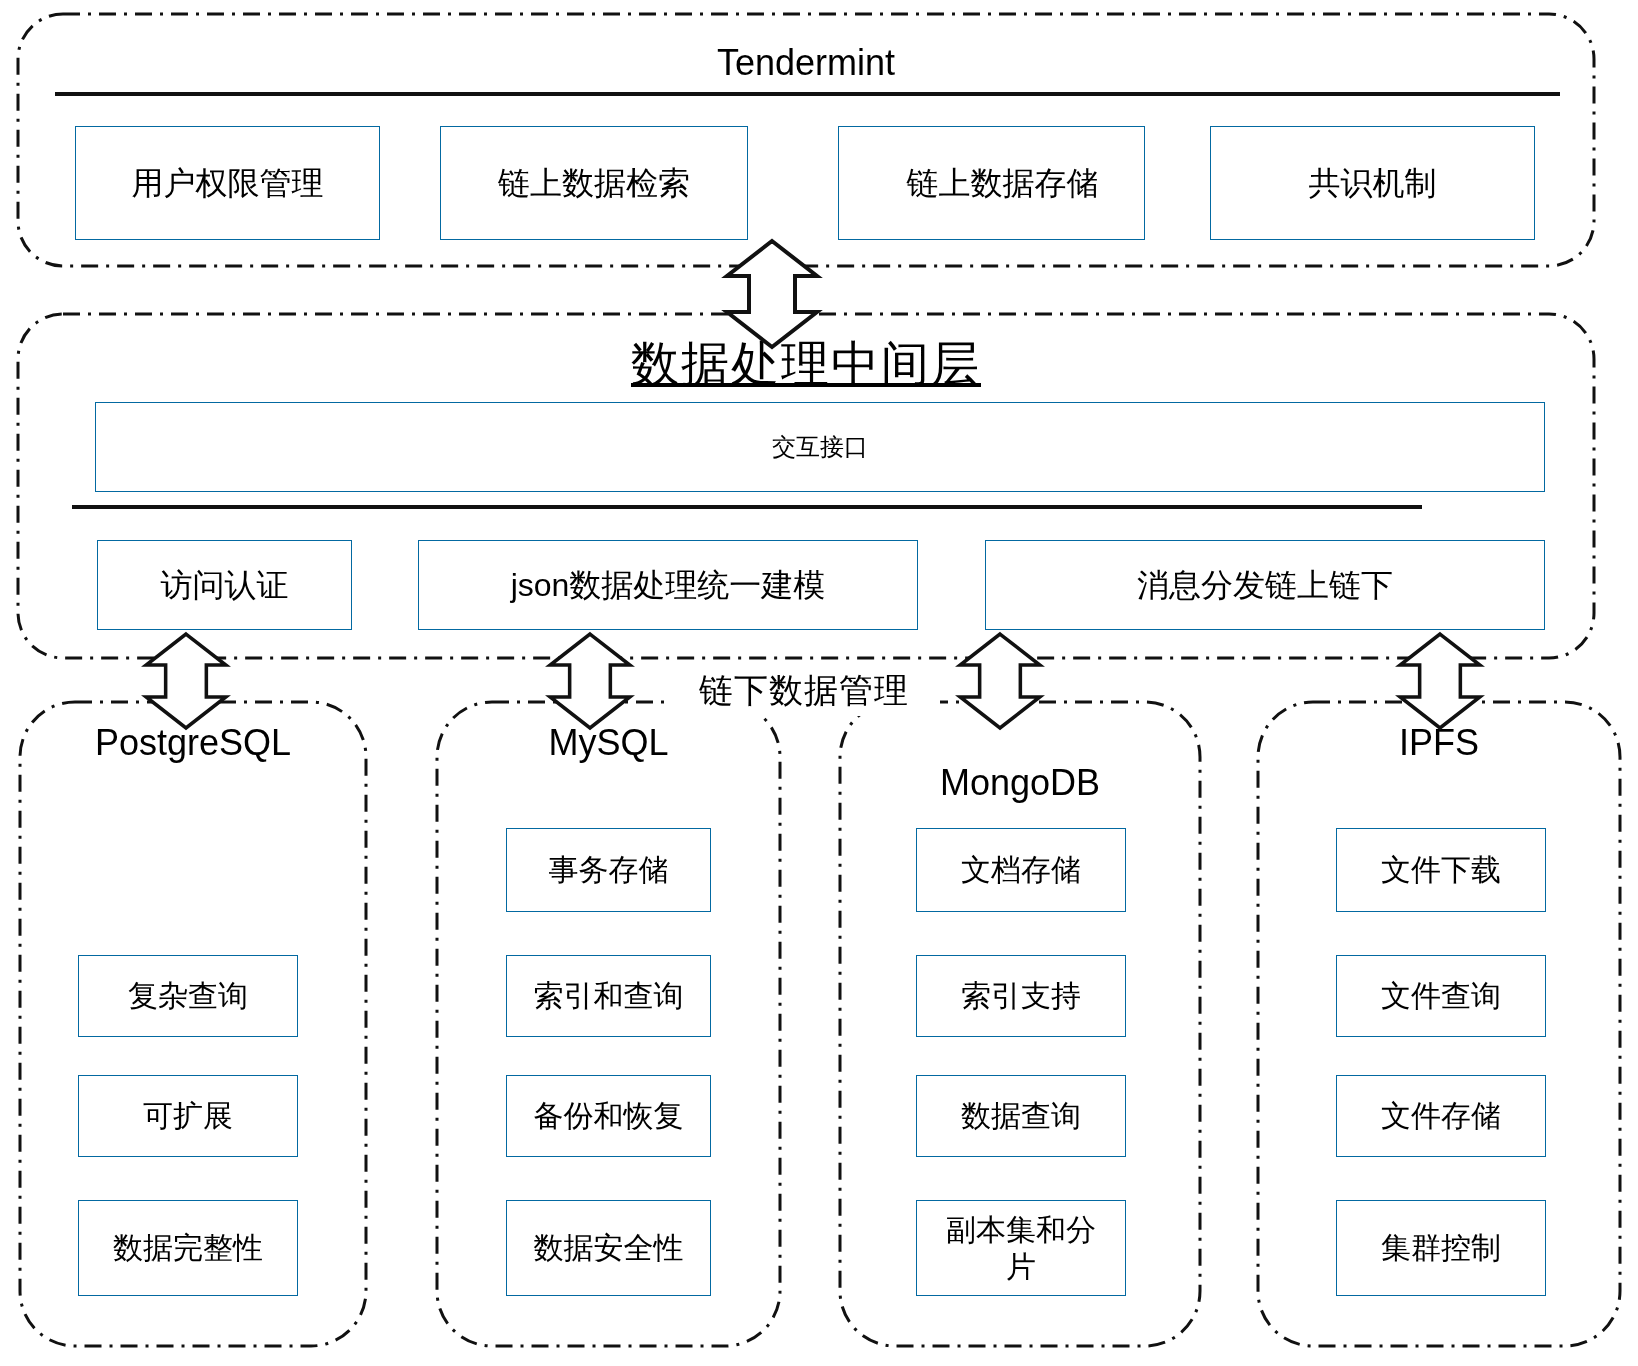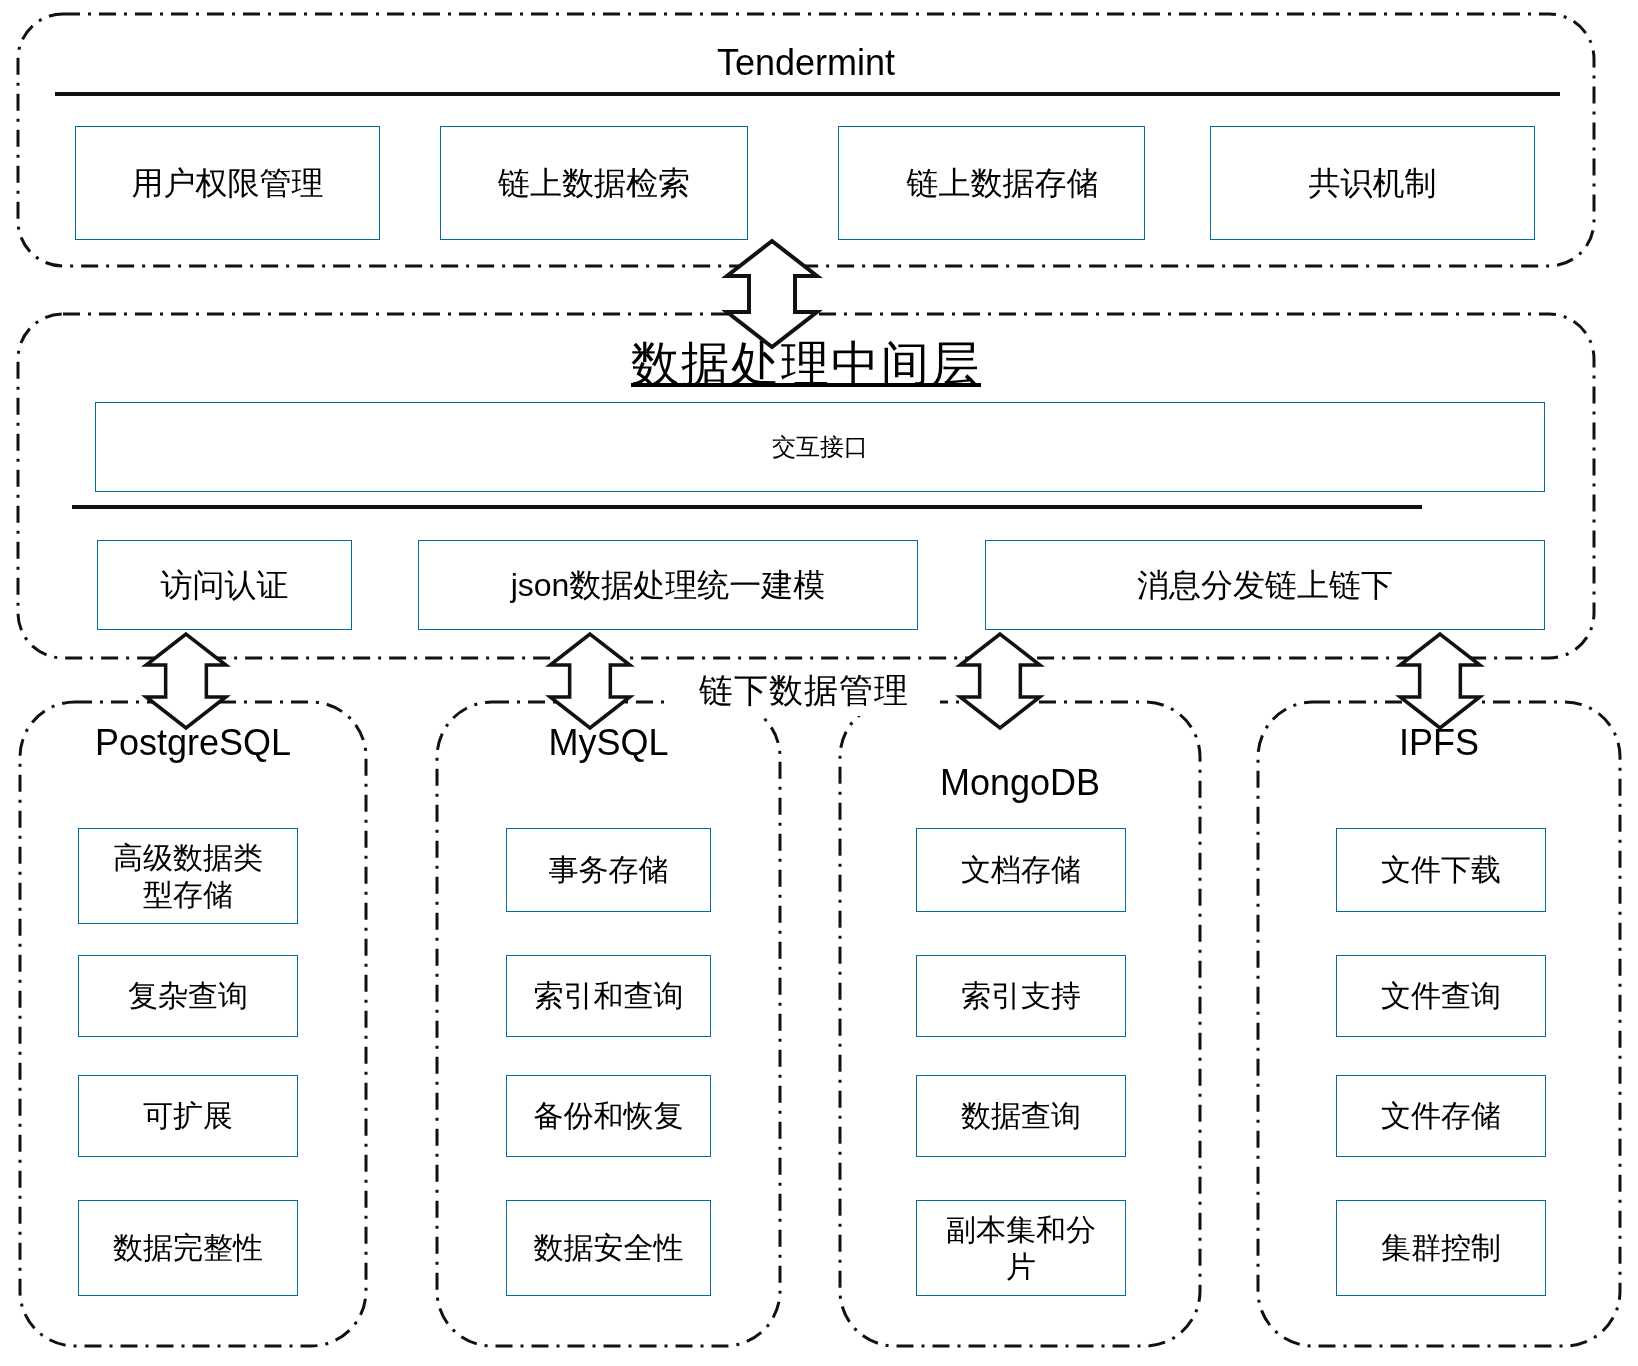--- a/index.html
+++ b/index.html
@@ -76,22 +76,20 @@
   <svg class="arrow" style="left:1394px;top:626px;" width="92" height="110" viewBox="0 0 104 112">
     <polygon points="52,3 97,38 75,38 75,74 97,74 52,109 7,74 29,74 29,38 7,38" fill="#fff" stroke="#111" stroke-width="4"></polygon>
   </svg>
 
   <div class="layer" style="left:18px;top:700px;width:350px;height:648px;">
     <svg class="dashsvg" width="350" height="648">
       <rect x="2" y="2" width="346" height="644" rx="55" fill="none" stroke="#111" stroke-width="3" stroke-dasharray="17 8 3 8"></rect>
     </svg>
     <div class="title t-db" style="left:0;top:22px;width:350px;">PostgreSQL</div>
   </div>
-  <div class="box feat" style="left:78px;top:828px;width:220px;height:96px;">高级数据类
-型存储</div>
   <div class="box feat" style="left:78px;top:955px;width:220px;height:82px;">复杂查询</div>
   <div class="box feat" style="left:78px;top:1075px;width:220px;height:82px;">可扩展</div>
   <div class="box feat" style="left:78px;top:1200px;width:220px;height:96px;">数据完整性</div>
 
   <div class="layer" style="left:435px;top:700px;width:347px;height:648px;">
     <svg class="dashsvg" width="347" height="648">
       <rect x="2" y="2" width="343" height="644" rx="55" fill="none" stroke="#111" stroke-width="3" stroke-dasharray="17 8 3 8"></rect>
     </svg>
     <div class="title t-db" style="left:0;top:22px;width:347px;">MySQL</div>
   </div>

